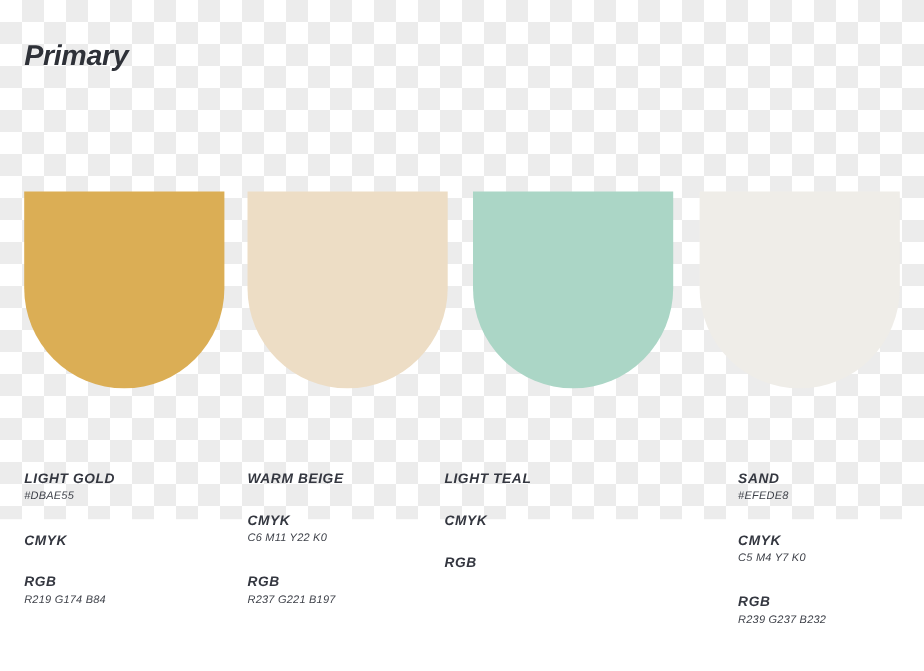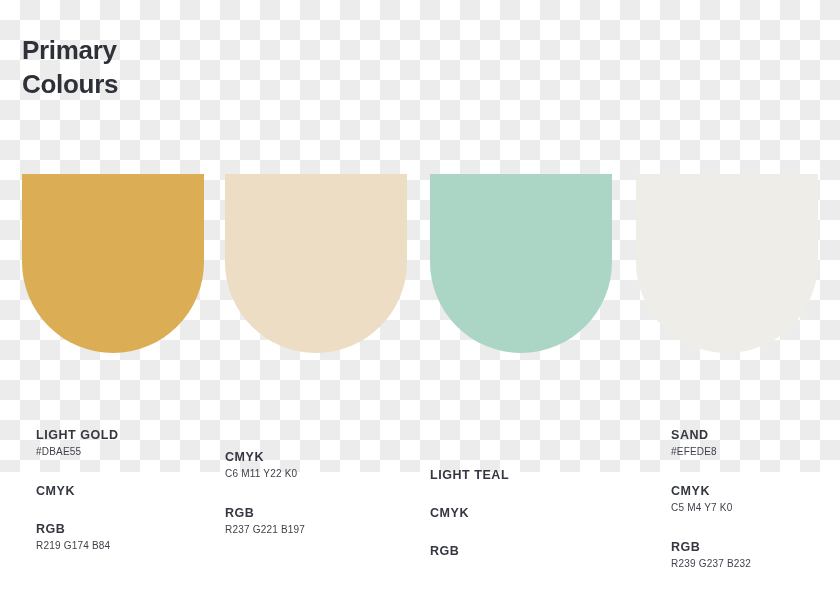--- a/index.html
+++ b/index.html
@@ -18,20 +18,21 @@
   #page {
     position: relative;
     width: 840px;
     height: 472px;
     background-color: #ffffff;
     background-image:
       linear-gradient(45deg, #ececec 25%, transparent 25%, transparent 75%, #ececec 75%, #ececec),
       linear-gradient(45deg, #ececec 25%, transparent 25%, transparent 75%, #ececec 75%, #ececec);
     background-size: 40px 40px;
     background-position: 0 0, 20px 20px;
+    font-style: italic;
   }
 
   #title {
     position: absolute;
     left: 22px;
     top: 33px;
     font-size: 26px;
     line-height: 34px;
     font-weight: bold;
     letter-spacing: -0.3px;
@@ -65,23 +66,23 @@
     top: 0;
     width: 840px;
     height: 610px;
   }
   .spec-col {
     position: absolute;
     top: 427px;
     width: 200px;
     color: #3a3d44;
   }
-  .spec-col.c0 { left: 36px; }
+  .spec-col.c0 { left: 22px; }
   .spec-col.c1 { left: 225px; }
-  .spec-col.c2 { left: 430px; margin-top: 40px; }
+  .spec-col.c2 { left: 404px; }
   .spec-col.c3 { left: 671px; }
 
   .spec-head {
     font-size: 12.5px;
     font-weight: bold;
     letter-spacing: 0.55px;
     line-height: 16px;
     color: #343740;
     white-space: nowrap;
   }
@@ -94,21 +95,21 @@
     white-space: nowrap;
   }
   .spec-group { margin-bottom: 0; }
   .group-gap { height: 22px; }
 </style>
 </head>
 <body>
 
 <div id="page">
 
-  <div id="title"><span>Primary</span><br><span>Colours</span></div>
+  <div id="title"><span>Primary</span><br></div>
 
   <div class="swatches">
     <div class="swatch c0" style="background-color: rgb(219, 174, 85);"></div>
     <div class="swatch c1" style="background-color: rgb(237, 221, 197);"></div>
     <div class="swatch c2" style="background-color: rgb(171, 214, 198);"></div>
     <div class="swatch c3" style="background-color: rgb(239, 237, 232);"></div>
   </div>
 
   <div class="specs">
 
@@ -123,20 +124,21 @@
       </div>
       <div class="group-gap"></div>
       <div class="spec-group">
         <div class="spec-head">RGB</div>
         <div class="spec-value">R219 G174 B84</div>
       </div>
     </div>
 
     <div class="spec-col c1">
       <div class="spec-group">
+        <div class="spec-head">WARM BEIGE</div>
       </div>
       <div class="group-gap"></div>
       <div class="spec-group">
         <div class="spec-head">CMYK</div>
         <div class="spec-value">C6 M11 Y22 K0</div>
       </div>
       <div class="group-gap"></div>
       <div class="spec-group">
         <div class="spec-head">RGB</div>
         <div class="spec-value">R237 G221 B197</div>

